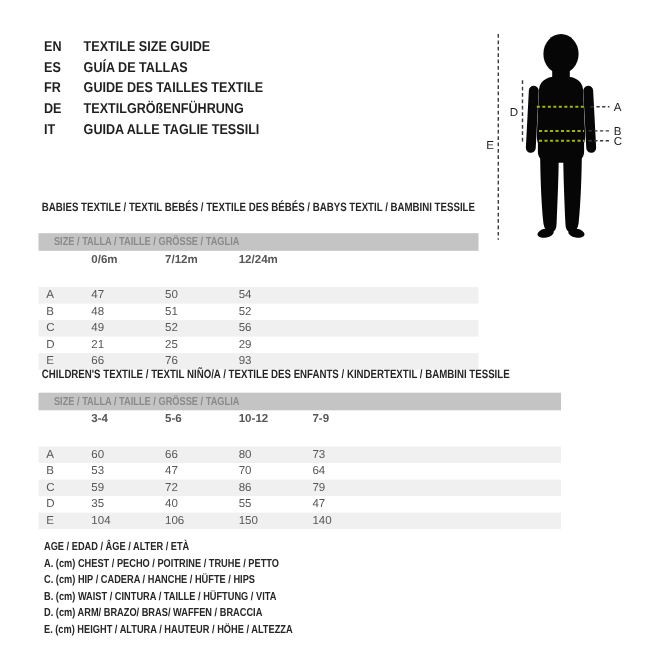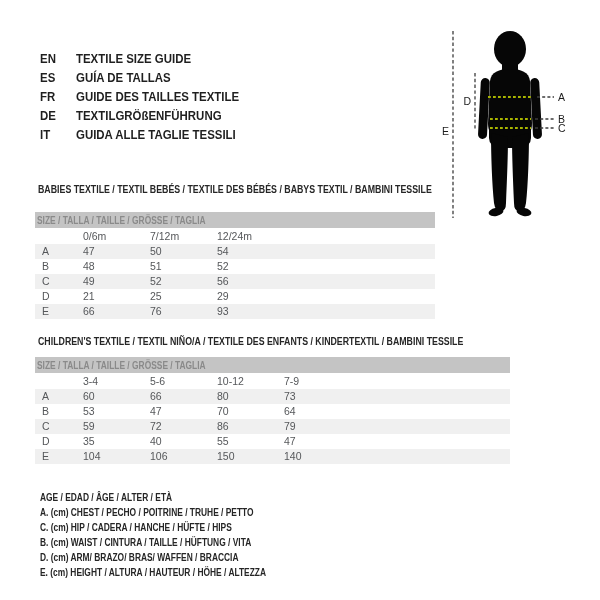--- a/index.html
+++ b/index.html
@@ -7,38 +7,38 @@
   body {
     position:relative;
     background:#ffffff;
     font-family:"Liberation Sans", sans-serif;
     overflow:hidden;
   }
   .cond { display:inline-block; transform:scaleX(0.80); transform-origin:0 50%; white-space:nowrap; }
   .cond90 { display:inline-block; transform:scaleX(0.88); transform-origin:0 50%; white-space:nowrap; }
 
   
-  .lang-block { position:absolute; left:40px; top:49px; }
+  .lang-block { position:absolute; left:40px; top:32px; }
   .lang-row { display:flex; height:19px; line-height:19px; font-size:13px; font-weight:bold; color:#1f1f1f; }
   .lang-code { width:36px; }
 
   
   .figure-wrap { position:absolute; left:440px; top:25px; width:150px; height:195px; }
 
   
   .sec-title { position:absolute; left:38px; font-size:11px; font-weight:bold; color:#262626; }
 
   
   .stable { position:absolute; left:35px; font-size:10.5px; color:#55575a; }
   .size-bar {
     height:16px; line-height:16px; background:#c4c4c4; color:#8a8a8a;
-    font-weight:bold; padding-left:2px;
+    font-weight:bold; padding-left:14px;
   }
   .trow { display:flex; }
-  .hrow { height:16px; line-height:16px; }
+  .hrow { height:33px; line-height:16px;font-weight:bold; }
   .drow { height:15px; line-height:15px; }
   .stripe { background:#f0f0f0; }
   .c0 { width:48px; padding-left:7px; }
   .c  { width:67px; }
 
   
   .legend { position:absolute; left:40px; top:490px; font-size:10.5px; font-weight:bold; color:#262626; }
   .legend-line { height:15px; line-height:15px; }
 
   svg text { font-family:"Liberation Sans", sans-serif; font-size:10.5px; fill:#1c1c1c; }

